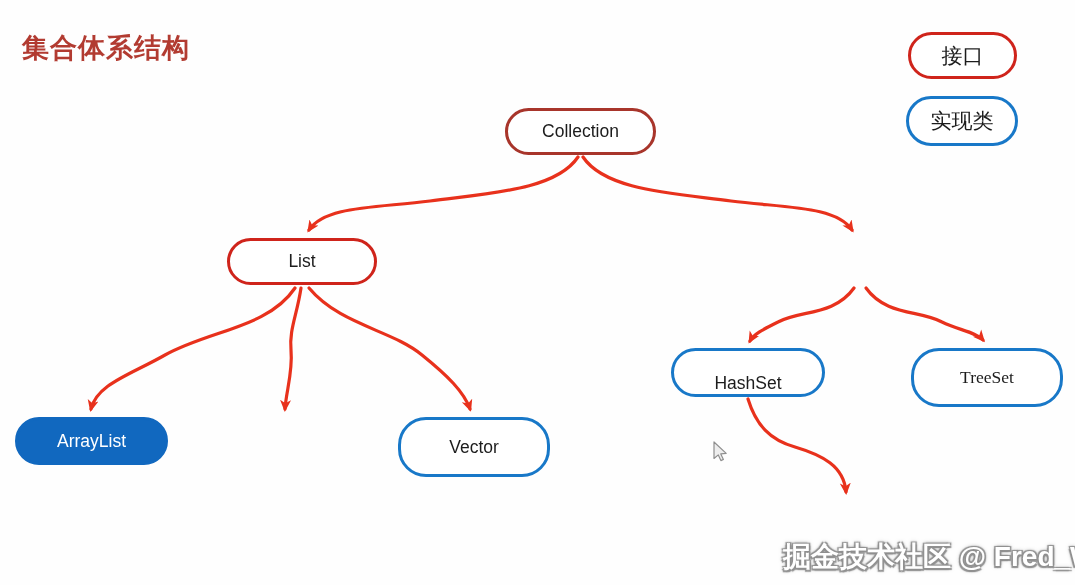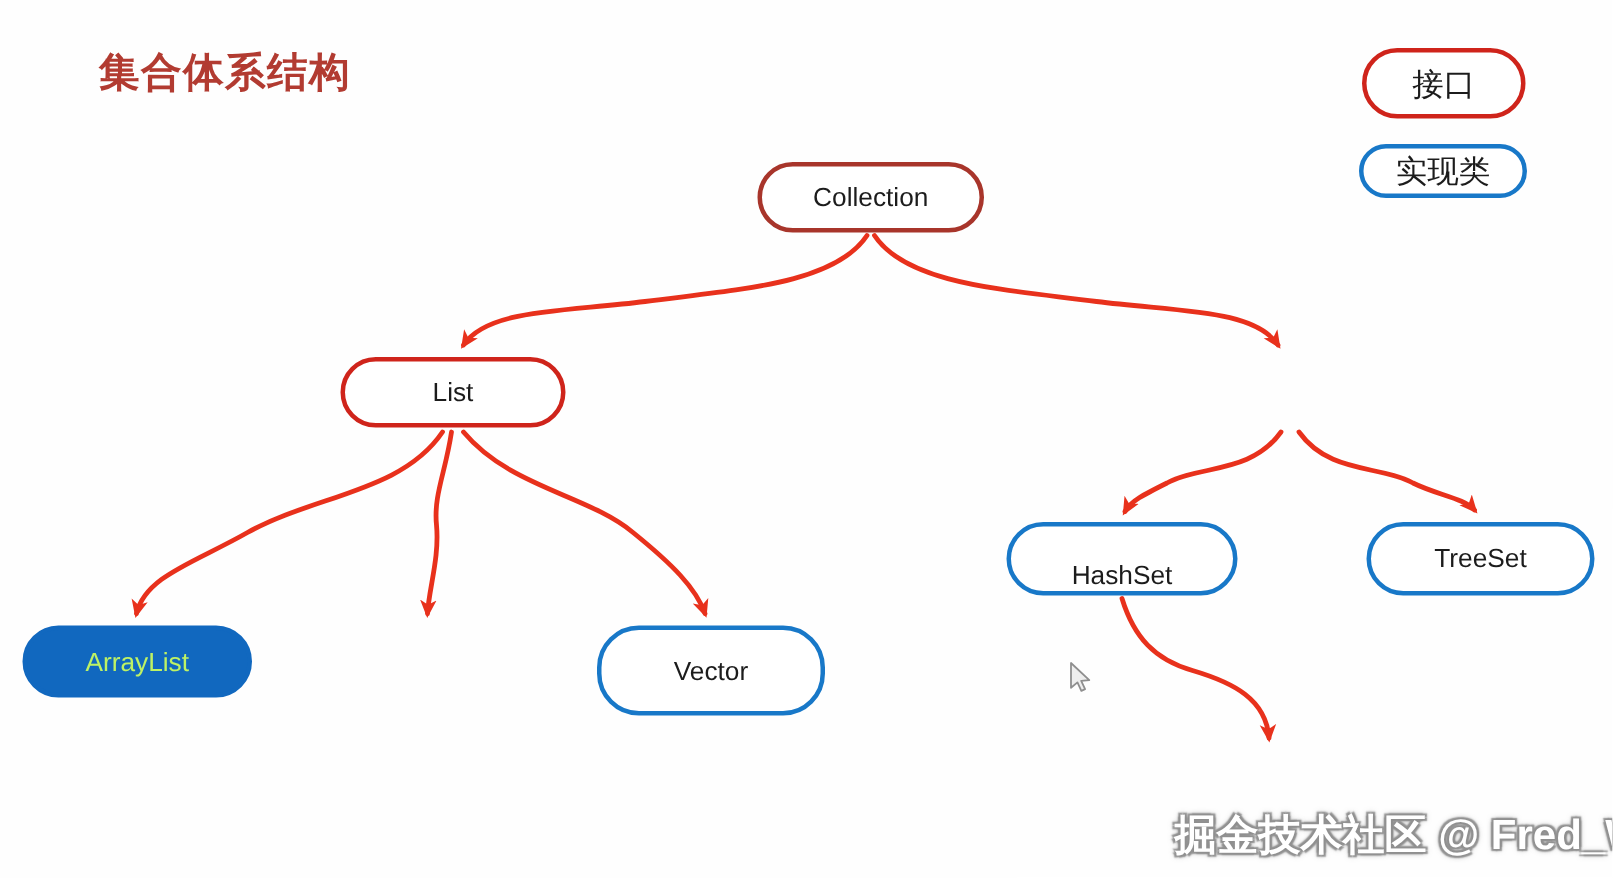--- a/index.html
+++ b/index.html
@@ -11,36 +11,36 @@
     --titleColor:#b23b31;
     --nodeText:#1c1c1c;
   }
   html,body{margin:0;padding:0;background:#fff;}
   .stage{
     position:relative;width:1075px;height:585px;background:#fefefe;overflow:hidden;
     font-family:"Liberation Sans","DejaVu Sans",sans-serif;
   }
   .title{
     position:absolute;left:22px;top:30px;font-size:27px;font-weight:bold;
-    color:var(--titleColor);letter-spacing:1px;margin-left:44px;
+    color:var(--titleColor);letter-spacing:1px;
   }
   .pill{
     position:absolute;display:flex;align-items:center;justify-content:center;
     background:#fff;border-radius:28px;color:var(--nodeText);box-sizing:border-box;
   }
   .legend-pill{font-size:21px;align-items:center;}
   .legend-interface{left:908px;top:32px;width:109px;height:47px;border:3.5px solid var(--interfaceBorder);}
-  .legend-impl{left:906px;top:96px;width:112px;height:36px;border:3.5px solid var(--implBorder);}
+  .legend-impl{left:906px;top:96px;width:112px;height:50px;border:3.5px solid var(--implBorder);}
   .node{font-size:17.5px;}
   .n-collection{left:505px;top:108px;width:151px;height:47px;border:3px solid var(--interfaceDark);}
   .n-list{left:227px;top:238px;width:150px;height:47px;border:3px solid var(--interfaceBorder);}
   .n-set{left:785px;top:238px;width:150px;height:47px;border:3px solid var(--interfaceBorder);}
   .n-hashset{left:671px;top:348px;width:154px;height:49px;border:3px solid var(--implBorder);align-items:flex-end;}
-  .n-treeset{left:911px;top:348px;width:152px;height:49px;border:3px solid var(--implBorder);}
-  .n-arraylist{left:15px;top:417px;width:153px;height:48px;background:var(--implFill);border:3px solid var(--implFill);color:#bef264;}
+  .n-treeset{left:911px;top:348px;width:152px;height:59px;border:3px solid var(--implBorder);font-family:Liberation Serif, serif;}
+  .n-arraylist{left:15px;top:417px;width:153px;height:48px;background:var(--implFill);border:3px solid var(--implFill);color:#ffffff;}
   .n-linkedlist{left:207px;top:417px;width:151px;height:48px;border:3px solid var(--implBorder);}
   .n-vector{left:398px;top:417px;width:152px;height:60px;border:3px solid var(--implBorder);}
   .n-linkedhashset{left:733px;top:500px;width:229px;height:51px;border:3px solid var(--implBorder);font-size:18px;}
   svg.edges{position:absolute;left:0;top:0;width:1075px;height:585px;pointer-events:none;}
   .edge{fill:none;stroke:var(--arrow);stroke-width:3.2;stroke-linecap:round;}
   .ahp{fill:var(--arrow);}
   .watermark{
     position:absolute;left:783px;top:538px;z-index:5;
     font-size:28px;font-weight:700;color:#fff;white-space:nowrap;
     text-shadow:-1.5px -1.5px 1px #909090, 1.5px -1.5px 1px #909090,

